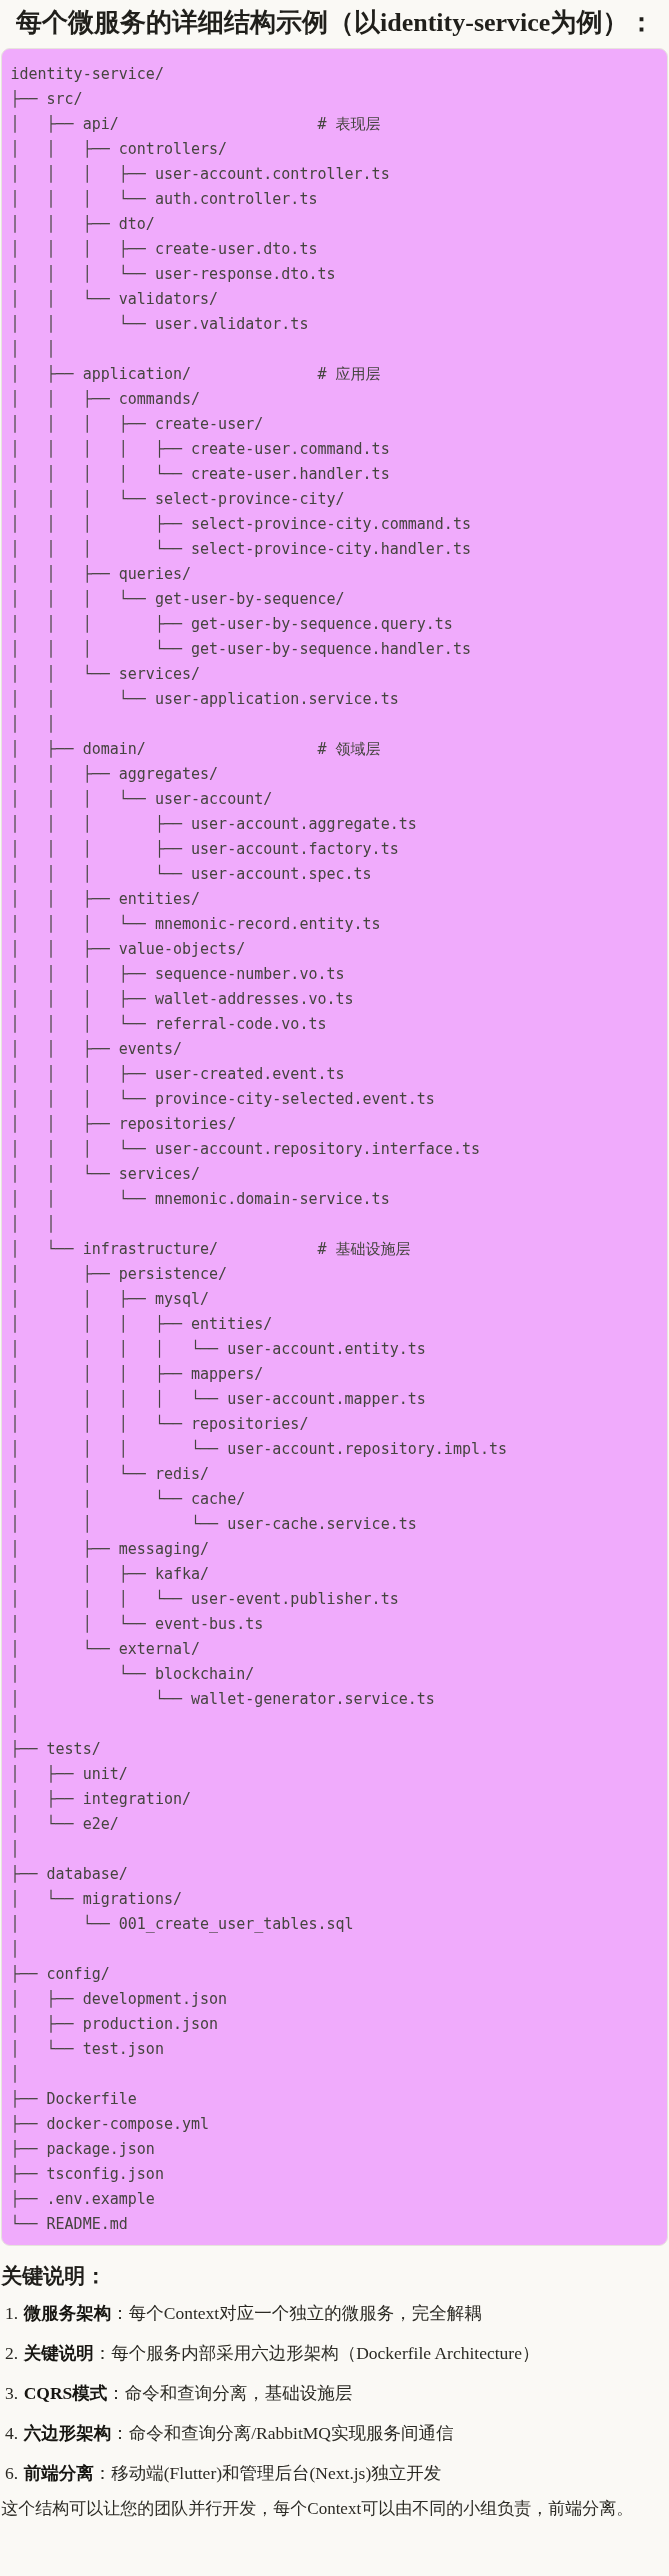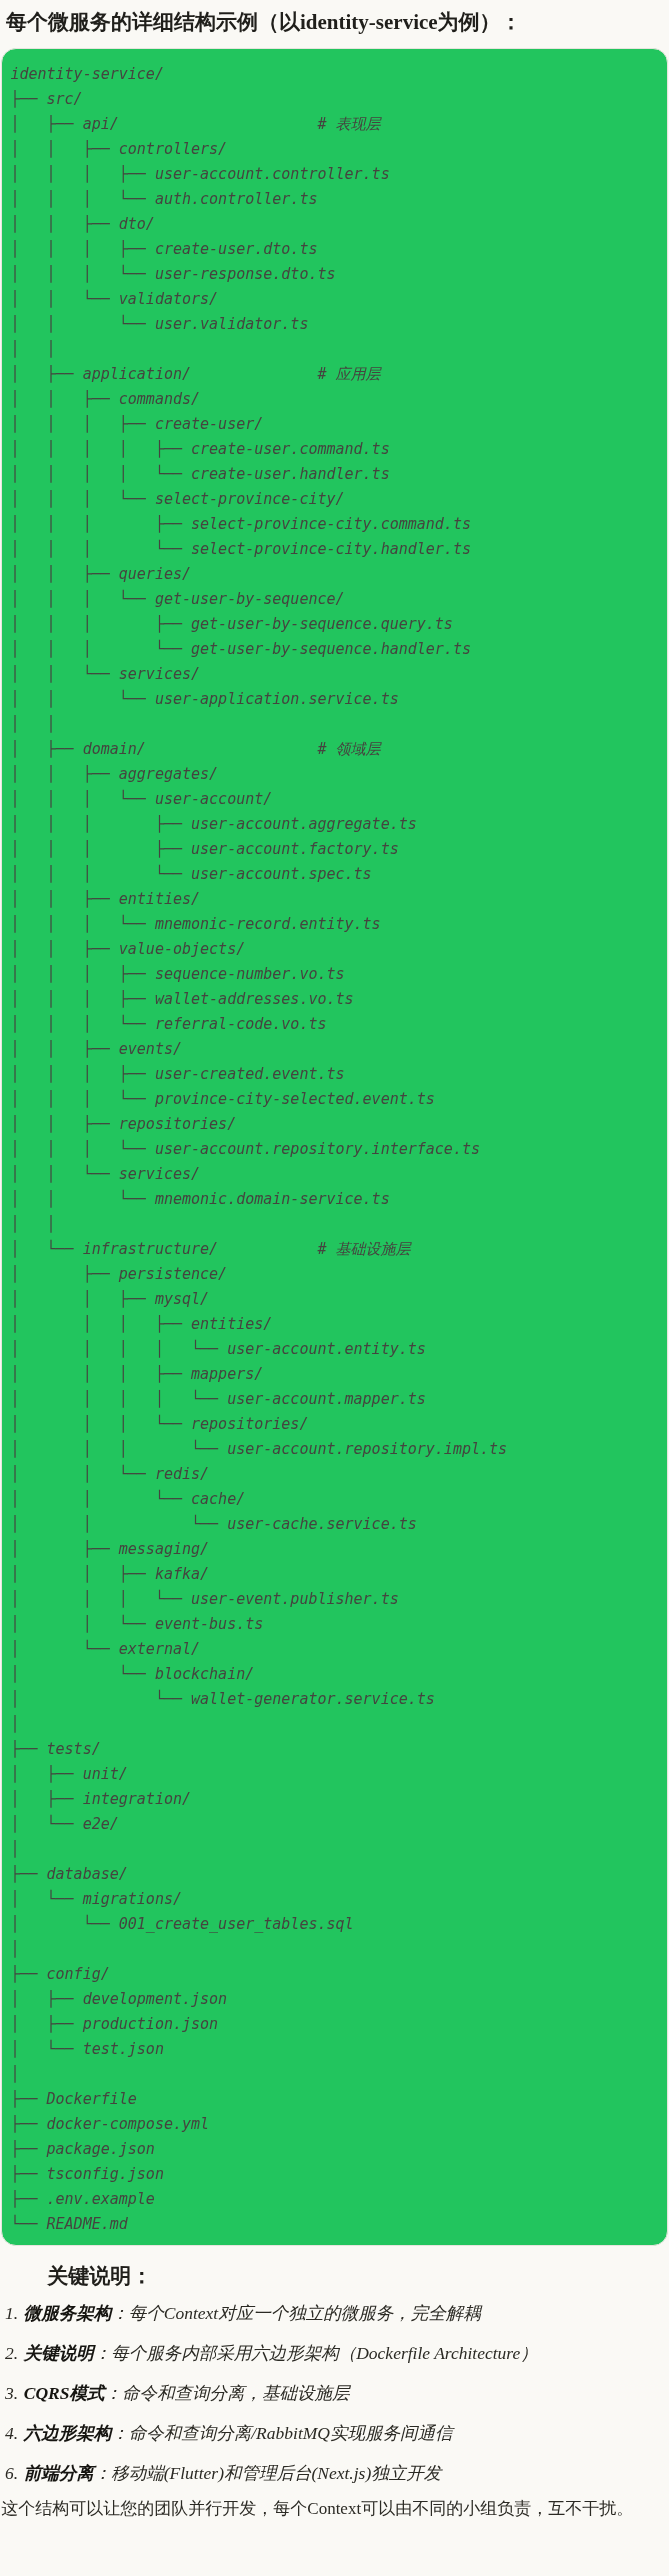--- a/index.html
+++ b/index.html
@@ -11,59 +11,56 @@
     width: 669px;
     height: 2576px;
     overflow: hidden;
     font-family: "Liberation Serif", "DejaVu Serif", serif;
     color: #2B2A24;
   }
   .page {
     padding: 8.8px 0 0 0;
   }
   .page-title {
-    margin: 0 5px 12px 6px;
+    margin: 0 5px 12px 16px;
     font-family: "Liberation Serif", "DejaVu Serif", serif;
-    font-size: 21px;
+    font-size: 26px;
     line-height: 27.5px;
     font-weight: 700;
     color: #201F1B;
     white-space: nowrap;
   }
   .code-block {
     margin: 0 1.3px;
-    background: #22c55e;
+    background: #f0abfc;
     border: 0.6px solid #E7E4DD;
-    border-radius: 15px;
+    border-radius: 9px;
     padding: 13px 6.3px 8.1px 8.1px;
     box-sizing: border-box;
     overflow: hidden;
-    font-style: italic;
   }
   .code-block pre {
     margin: 0;
     font-family: "DejaVu Sans Mono", "Liberation Mono", monospace;
     font-size: 15px;
     line-height: 25px;
     color: #45443F;
     white-space: pre;
   }
   .notes-heading {
     margin: 16.3px 0 0 1.3px;
     font-size: 21px;
     line-height: 27.5px;
     font-weight: 700;
     color: #201F1B;
-    padding-left: 46px;
   }
   .notes-list {
     list-style: none;
     margin: 11.3px 0 0 0;
     padding: 0 0 0 5px;
-    font-style: italic;
   }
   .notes-list li {
     font-size: 17.5px;
     line-height: 25px;
     margin: 0 0 15px 0;
     color: #2B2A24;
     white-space: nowrap;
   }
   .notes-list li:last-child {
     margin-bottom: 8px;
@@ -193,16 +190,16 @@
       <span class="item-num">3.</span><span class="item-term">CQRS模式</span><span class="item-desc">：命令和查询分离，基础设施层</span>
     </li>
     <li>
       <span class="item-num">4.</span><span class="item-term">六边形架构</span><span class="item-desc">：命令和查询分离/RabbitMQ实现服务间通信</span>
     </li>
     <li>
       <span class="item-num">6.</span><span class="item-term">前端分离</span><span class="item-desc">：移动端(Flutter)和管理后台(Next.js)独立开发</span>
     </li>
   </ol>
 
-  <p class="closing-para">这个结构可以让您的团队并行开发，每个Context可以由不同的小组负责，互不干扰。</p>
+  <p class="closing-para">这个结构可以让您的团队并行开发，每个Context可以由不同的小组负责，前端分离。</p>
 
 </div>
 
 
 </body></html>

